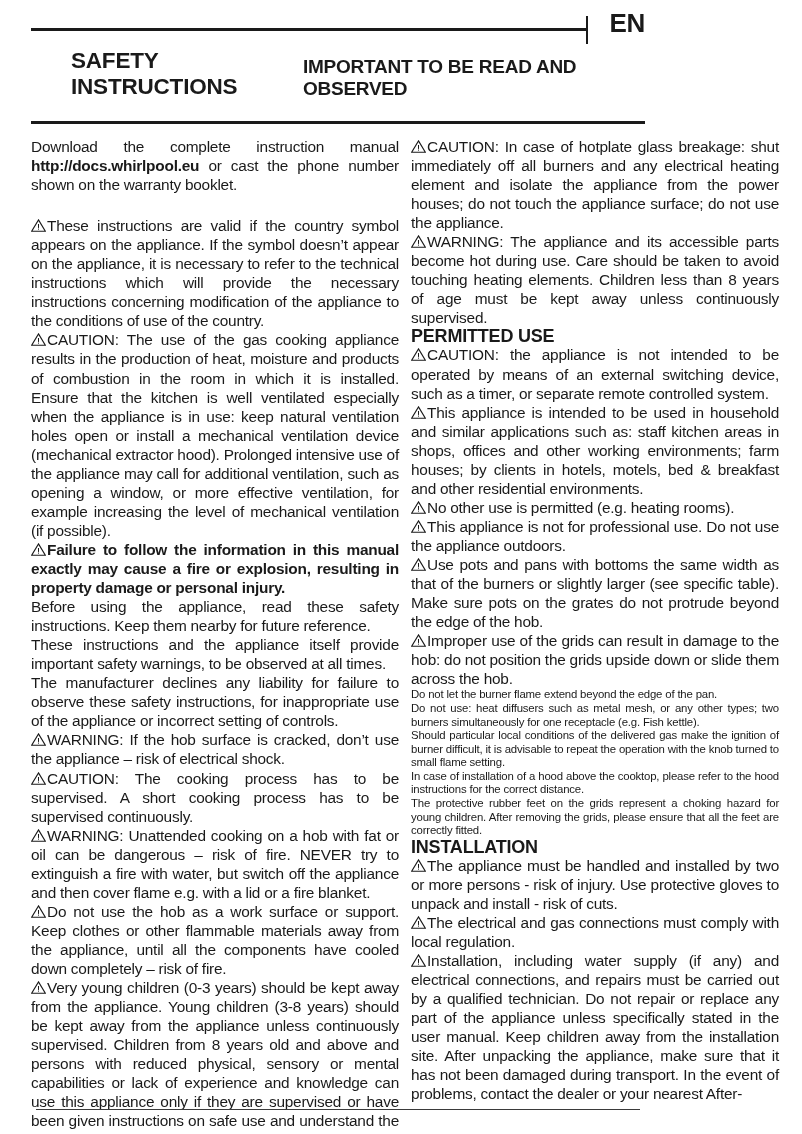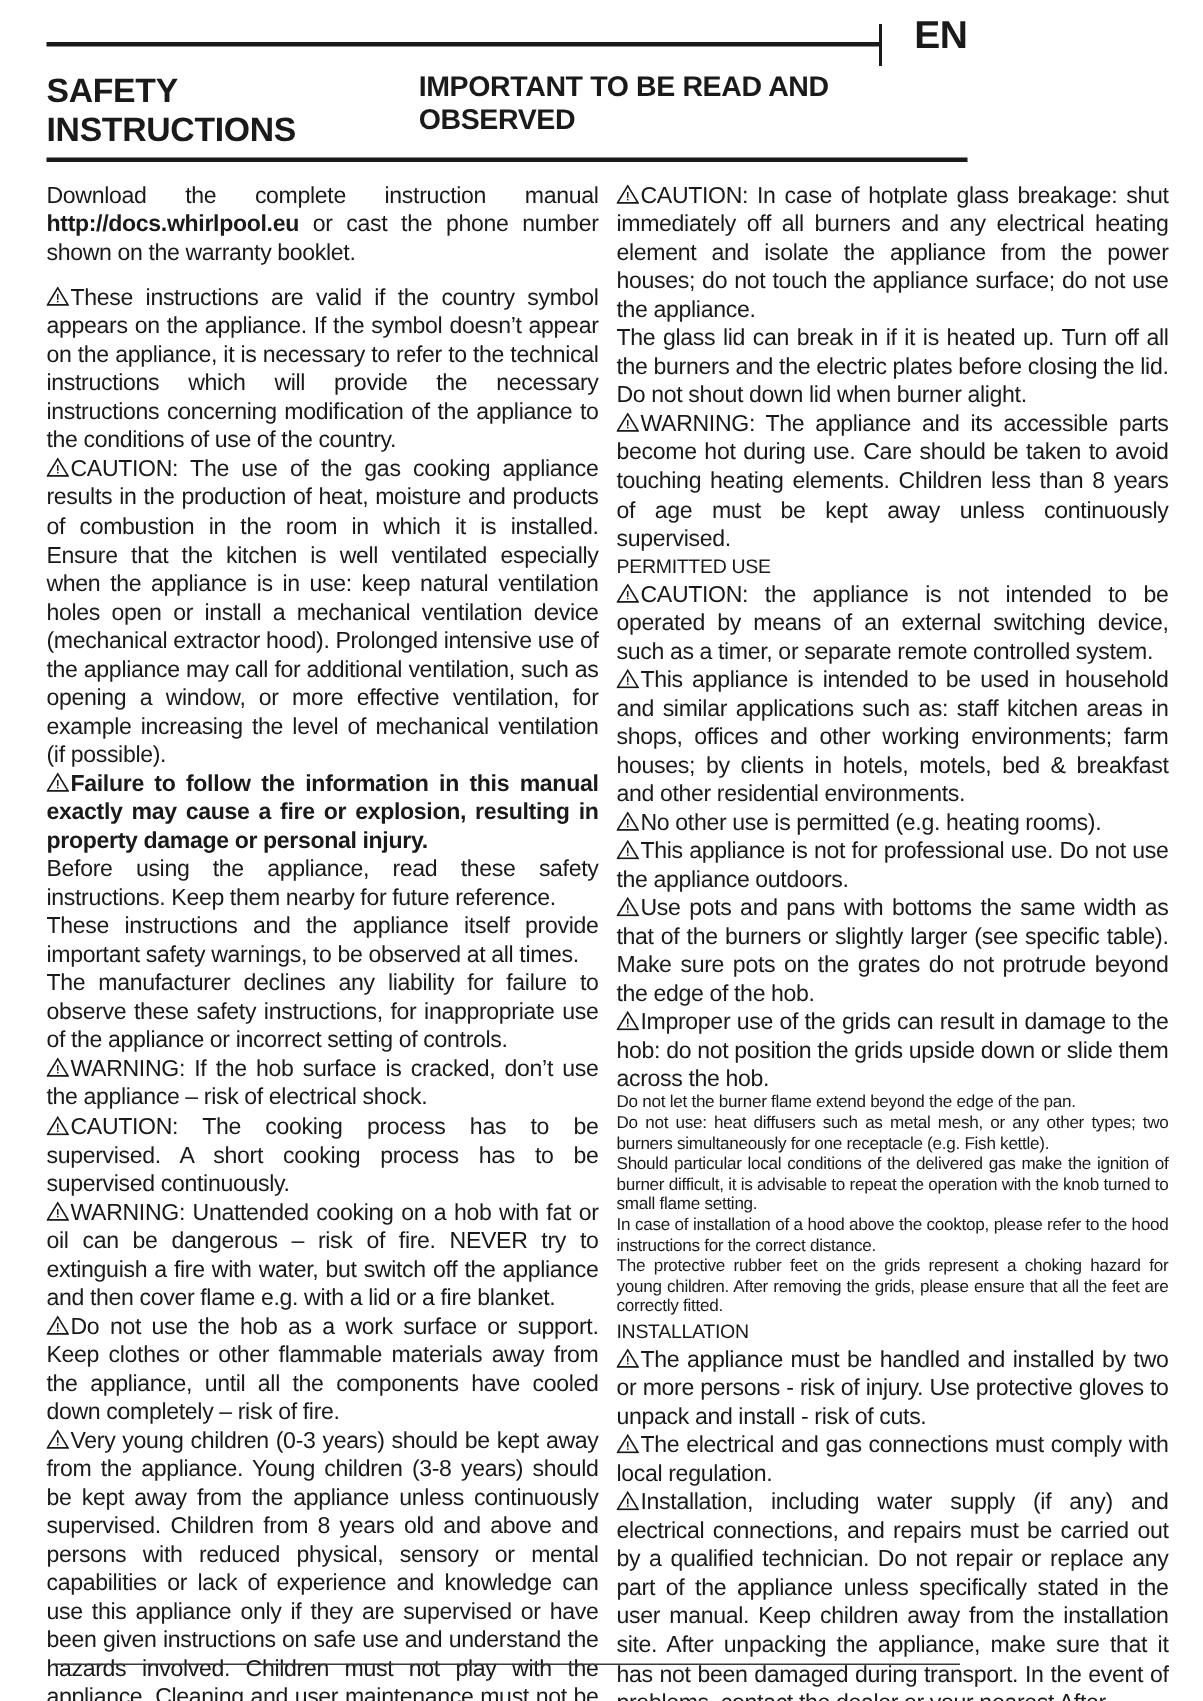--- a/index.html
+++ b/index.html
@@ -52,23 +52,24 @@
     right: 0;
     top: -6px;
     font-size: 26px;
     font-weight: bold;
     letter-spacing: -0.3px;
     line-height: 1;
   }
   .header-titles {
     display: flex;
     justify-content: space-between;
-    align-items: flex-start;
+    align-items: flex-end;
     padding-top: 10px;
-    padding-bottom: 4px;
+    padding-bottom: 20px;
+    margin-left: 40px;
   }
   .title-main {
     font-size: 22.5px;
     font-weight: bold;
     letter-spacing: -0.2px;
   }
   .title-sub {
     font-size: 19px;
     font-weight: bold;
     letter-spacing: -0.25px;
@@ -94,34 +95,34 @@
   p.body {
     margin: 0;
     font-size: 15.4px;
     line-height: 19.05px;
     text-align: justify;
     text-justify: inter-word;
     letter-spacing: -0.22px;
     word-spacing: -0.1px;
   }
   p.spacer-before {
-    margin-top: 11px;
+    margin-top: 22px;
   }
   p.small {
     margin: 0;
     font-size: 11.4px;
     line-height: 13.6px;
     text-align: justify;
     text-align-last: left;
     letter-spacing: -0.18px;
   }
   h2.section {
     margin: 0;
-    font-size: 13px;
-    font-weight: normal;
+    font-size: 18px;
+    font-weight: bold;
     line-height: 18px;
     letter-spacing: -0.2px;
   }
   .bold { font-weight: bold; }
 
   
   .warn {
     display: inline-block;
     width: 15px;
     height: 13px;
@@ -210,21 +211,20 @@
         </div>
     </div>
 
     <div class="col">
       <div id="right-paras-top">
           <p class="body"><span class="warn"><svg viewBox="0 0 15 13" xmlns="http://www.w3.org/2000/svg">
                 <path d="M7.5 0.9 L14.3 12.2 L0.7 12.2 Z" fill="none" stroke="#1a1a1a" stroke-width="1.1" stroke-linejoin="miter"></path>
                 <rect x="7.0" y="5.0" width="1.0" height="3.9" fill="#1a1a1a"></rect>
                 <rect x="7.0" y="9.6" width="1.0" height="1.0" fill="#1a1a1a"></rect>
               </svg></span><span>CAUTION: In case of hotplate glass breakage: shut immediately off all burners and any electrical heating element and isolate the appliance from the power houses; do not touch the appliance surface; do not use the appliance.</span></p>
-          <p class="body"><span>The glass lid can break in if it is heated up. Turn off all the burners and the electric plates before closing the lid. Do not shout down lid when burner alight.</span></p>
           <p class="body"><span class="warn"><svg viewBox="0 0 15 13" xmlns="http://www.w3.org/2000/svg">
                 <path d="M7.5 0.9 L14.3 12.2 L0.7 12.2 Z" fill="none" stroke="#1a1a1a" stroke-width="1.1" stroke-linejoin="miter"></path>
                 <rect x="7.0" y="5.0" width="1.0" height="3.9" fill="#1a1a1a"></rect>
                 <rect x="7.0" y="9.6" width="1.0" height="1.0" fill="#1a1a1a"></rect>
               </svg></span><span>WARNING: The appliance and its accessible parts become hot during use. Care should be taken to avoid touching heating elements. Children less than 8 years of age must be kept away unless continuously supervised.</span></p>
         </div>
       <h2 class="section">PERMITTED USE</h2>
       <div id="right-permitted">
           <p class="body"><span class="warn"><svg viewBox="0 0 15 13" xmlns="http://www.w3.org/2000/svg">
                 <path d="M7.5 0.9 L14.3 12.2 L0.7 12.2 Z" fill="none" stroke="#1a1a1a" stroke-width="1.1" stroke-linejoin="miter"></path>

